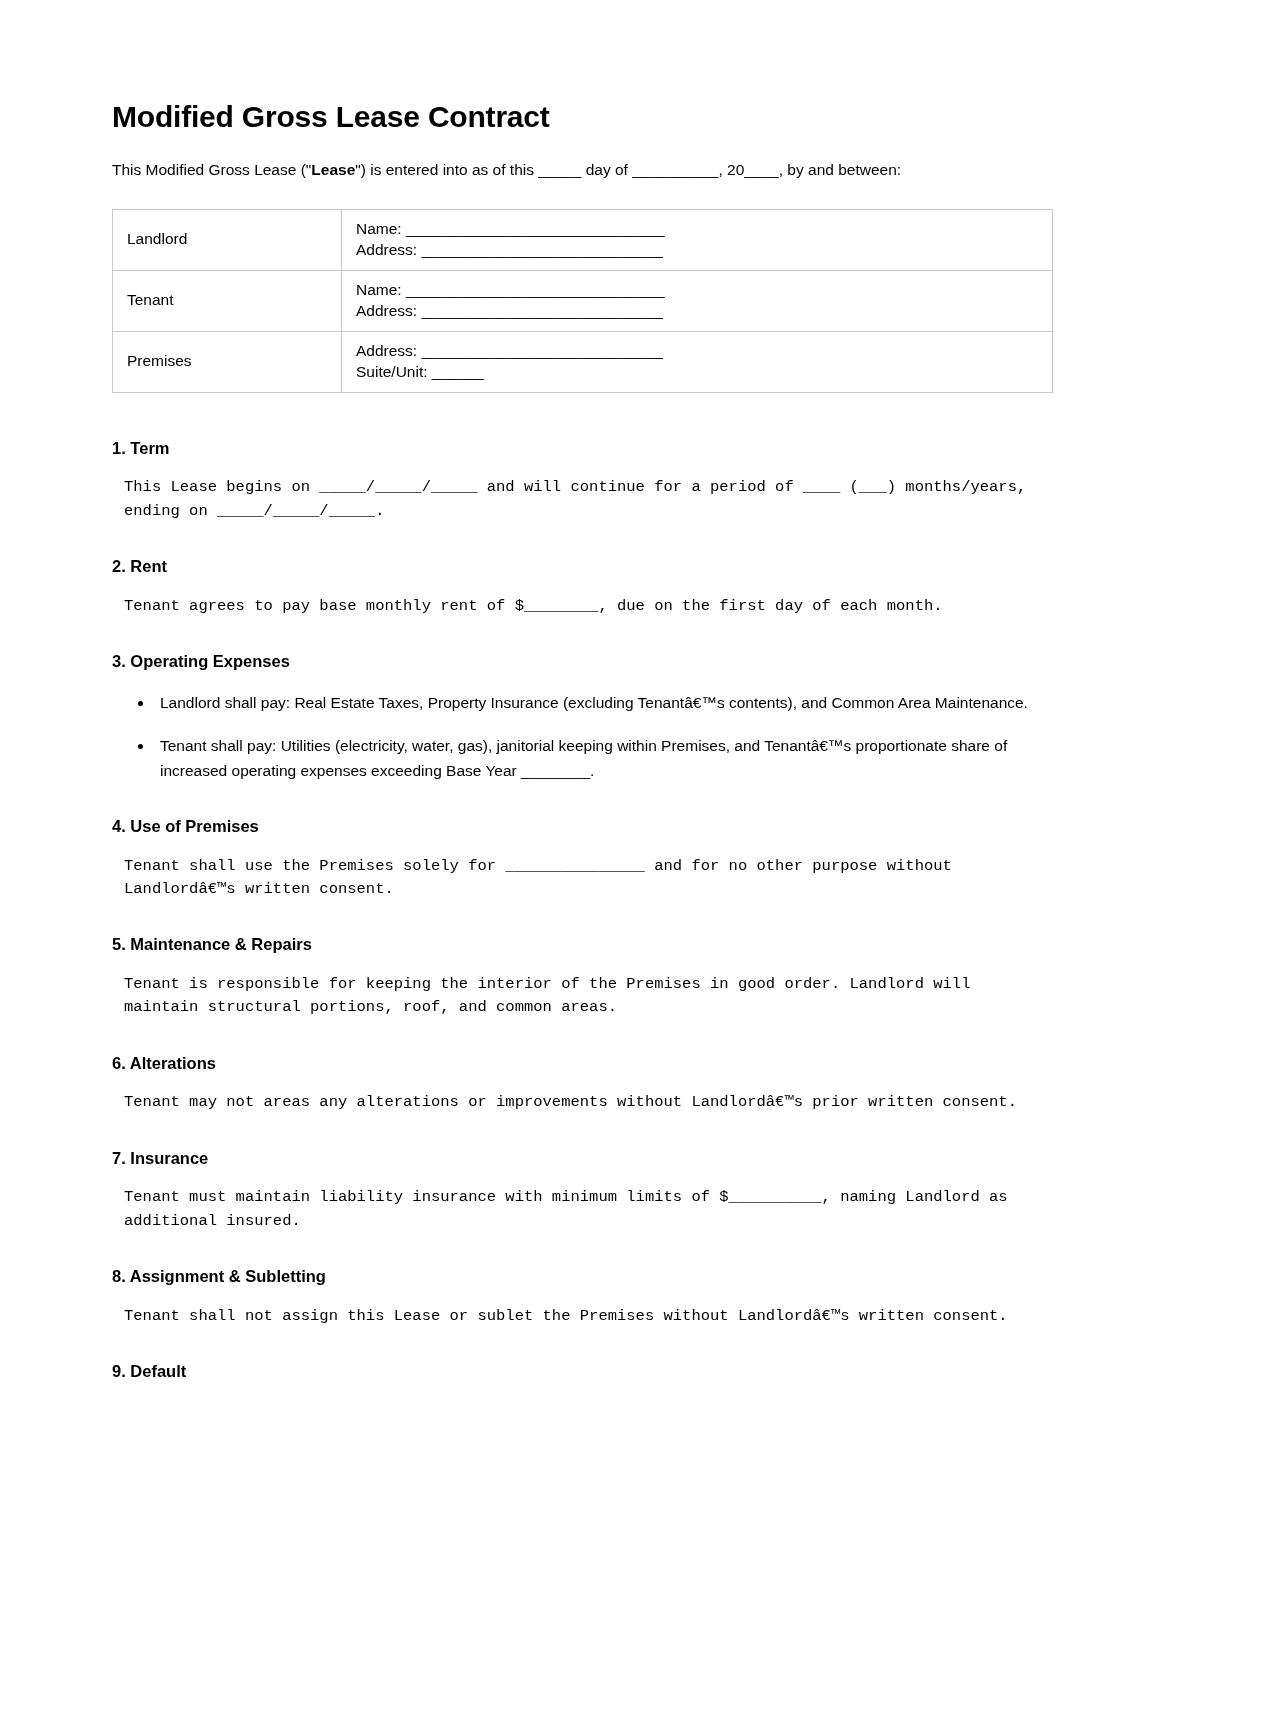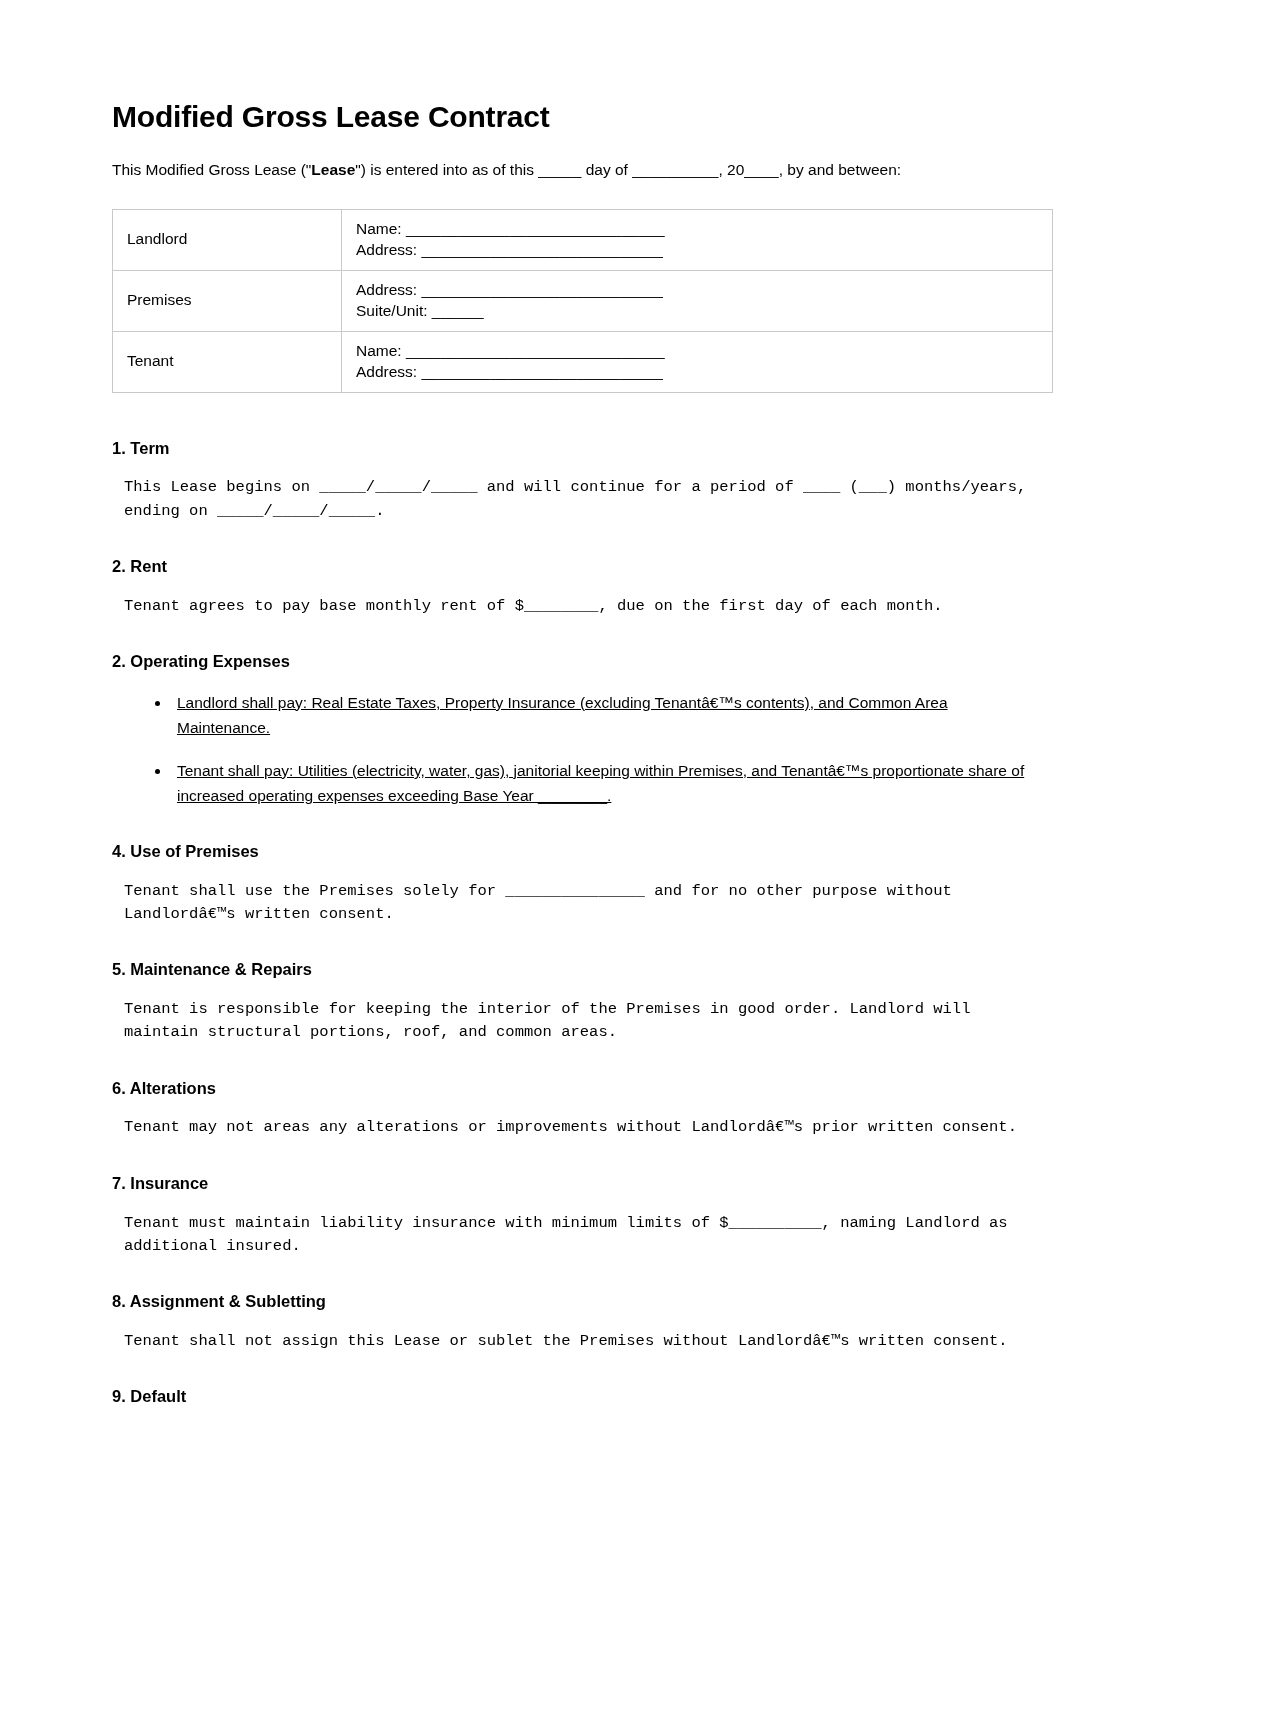--- a/index.html
+++ b/index.html
@@ -70,24 +70,23 @@
     line-height: 1.2;
   }
   .section-block { margin-bottom: 34px; }
   p.section-text {
     font-size: 15.5px;
     line-height: 1.5;
     margin: 12px;
     font-family: Liberation Mono, monospace;
   }
   ul.expense-list {
-    margin: 17px;
+    margin: 0;
     padding-left: 42px;
     list-style-type: disc;
-    text-decoration: underline;
   }
   ul.expense-list li {
     font-size: 15.5px;
     line-height: 1.62;
     margin-bottom: 18px;
     padding-left: 6px;
   }
   ul.expense-list li:last-child { margin-bottom: 0; }
 </style>
 </head>
@@ -102,48 +101,48 @@
   <table class="party-table">
     <tbody>
       <tr>
         <td class="party-label">Landlord</td>
         <td class="party-fields">
           <div class="field-line">Name: ______________________________</div>
           <div class="field-line">Address: ____________________________</div>
         </td>
       </tr>
       <tr>
+        <td class="party-label">Tenant</td>
+        <td class="party-fields">
+          <div class="field-line">Name: ______________________________</div>
+          <div class="field-line">Address: ____________________________</div>
+        </td>
+      </tr>
+      <tr>
         <td class="party-label">Premises</td>
         <td class="party-fields">
           <div class="field-line">Address: ____________________________</div>
           <div class="field-line">Suite/Unit: ______</div>
-        </td>
-      </tr>
-      <tr>
-        <td class="party-label">Tenant</td>
-        <td class="party-fields">
-          <div class="field-line">Name: ______________________________</div>
-          <div class="field-line">Address: ____________________________</div>
         </td>
       </tr>
     </tbody>
   </table>
 
   <div class="section-block">
     <h2 class="section-heading">1. Term</h2>
     <p class="section-text">This Lease begins on _____/_____/_____ and will continue for a period of ____ (___) months/years, ending on _____/_____/_____.</p>
   </div>
 
   <div class="section-block">
     <h2 class="section-heading">2. Rent</h2>
     <p class="section-text">Tenant agrees to pay base monthly rent of $________, due on the first day of each month.</p>
   </div>
 
   <div class="section-block">
-    <h2 class="section-heading">2. Operating Expenses</h2>
+    <h2 class="section-heading">3. Operating Expenses</h2>
     <ul class="expense-list">
       <li>Landlord shall pay: Real Estate Taxes, Property Insurance (excluding Tenantâ€™s contents), and Common Area Maintenance.</li>
       <li>Tenant shall pay: Utilities (electricity, water, gas), janitorial keeping within Premises, and Tenantâ€™s proportionate share of increased operating expenses exceeding Base Year ________.</li>
     </ul>
   </div>
 
   <div class="section-block">
     <h2 class="section-heading">4. Use of Premises</h2>
     <p class="section-text">Tenant shall use the Premises solely for _______________ and for no other purpose without Landlordâ€™s written consent.</p>
   </div>

